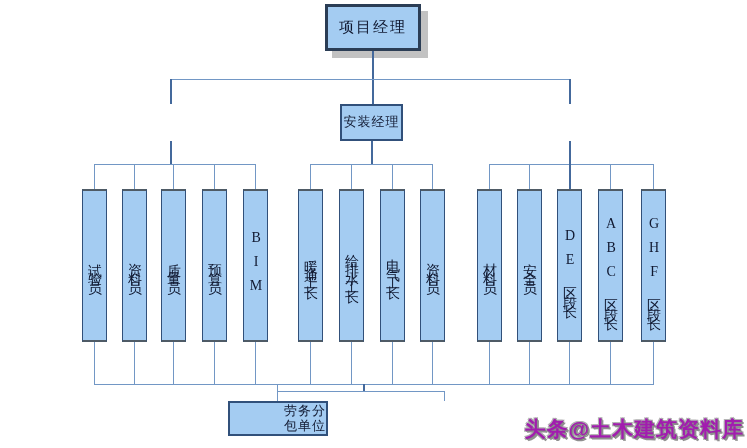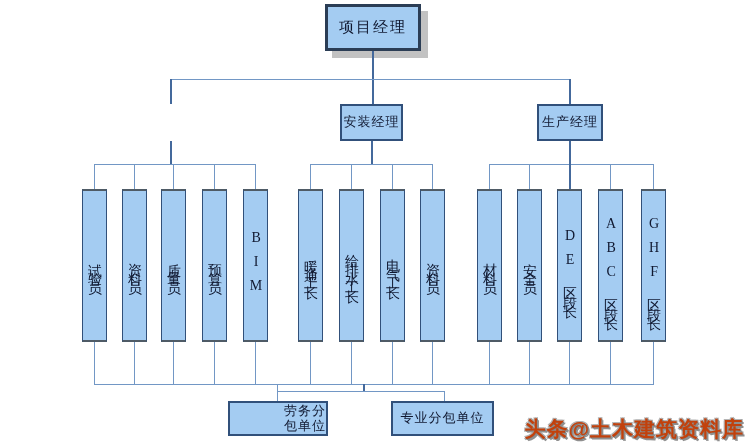--- a/index.html
+++ b/index.html
@@ -9,37 +9,36 @@
        display:flex;align-items:center;justify-content:center;text-align:right;
        color:#101830;line-height:1.15;}
   .root{border:3px solid #2b3d55;box-shadow:7px 7px 0 #c2c2c2;font-size:15px;letter-spacing:2px;}
   .mgr{font-size:13px;letter-spacing:1px;}
   .vbox{writing-mode:vertical-rl;text-orientation:upright;font-size:14px;letter-spacing:9px;
         border:1px solid #31507a;border-top:2px solid #4f5b66;border-bottom:2px solid #4f5b66;}
   .sub{font-size:13px;letter-spacing:1px;}
   .hline,.vline{position:absolute;background:#7297c5;}
   .thick{background:#44699c;}
   .watermark{position:absolute;right:3px;top:415px;font-family:"Liberation Sans","DejaVu Sans",sans-serif;
-             font-weight:bold;font-size:21px;letter-spacing:1px;color:#c2410c;
+             font-weight:bold;font-size:21px;letter-spacing:1px;color:#a21caf;
              text-shadow:2px 2px 0 #8f8f8f,1px 1px 0 #7a7a7a,-1px -1px 0 #b5b5b5,1px -1px 0 #a9a9a9,-1px 1px 0 #a9a9a9;}
 </style>
 </head>
 <body>
 
 <div class="canvas">
 
   <div class="box root" style="left:325px;top:4px;width:96px;height:47px;">项目经理</div>
 
   <div class="vline thick" style="left:372px;top:51px;width:2px;height:53px;"></div>
   <div class="hline" style="left:170px;top:79px;width:401px;height:1px;"></div>
   <div class="vline thick" style="left:170px;top:79px;width:2px;height:25px;"></div>
   <div class="vline thick" style="left:569px;top:79px;width:2px;height:25px;"></div>
 
   <div class="box mgr" style="left:340px;top:104px;width:63px;height:37px;">安装经理</div>
-  <div class="box mgr" style="left:537px;top:104px;width:66px;height:37px;">生产经理</div>
 
   <div class="vline thick" style="left:170px;top:141px;width:2px;height:24px;"></div>
   <div class="vline thick" style="left:371px;top:141px;width:2px;height:24px;"></div>
   <div class="vline thick" style="left:569px;top:141px;width:2px;height:24px;"></div>
   <div class="hline" style="left:94px;top:164px;width:162px;height:1px;"></div>
   <div class="hline" style="left:310px;top:164px;width:123px;height:1px;"></div>
   <div class="hline" style="left:489px;top:164px;width:165px;height:1px;"></div>
 
   <div class="vline" style="left:94px;top:164px;width:1px;height:26px;"></div>
   <div class="vline" style="left:134px;top:164px;width:1px;height:26px;"></div>
@@ -88,17 +87,16 @@
   <div class="vline" style="left:610px;top:342px;width:1px;height:43px;"></div>
   <div class="vline" style="left:653px;top:342px;width:1px;height:43px;"></div>
 
   <div class="hline" style="left:94px;top:384px;width:560px;height:1px;"></div>
   <div class="vline thick" style="left:363px;top:384px;width:2px;height:8px;"></div>
   <div class="hline" style="left:277px;top:391px;width:168px;height:1px;"></div>
   <div class="vline" style="left:277px;top:385px;width:1px;height:16px;"></div>
   <div class="vline" style="left:444px;top:391px;width:1px;height:10px;"></div>
 
   <div class="box sub" style="left:228px;top:401px;width:100px;height:35px;padding-left:48px;">劳务分包单位</div>
-  <div class="box sub" style="left:391px;top:401px;width:103px;height:35px;">专业分包单位</div>
 
   <div class="watermark">头条@土木建筑资料库</div>
 
 </div>
 
 </body></html>

